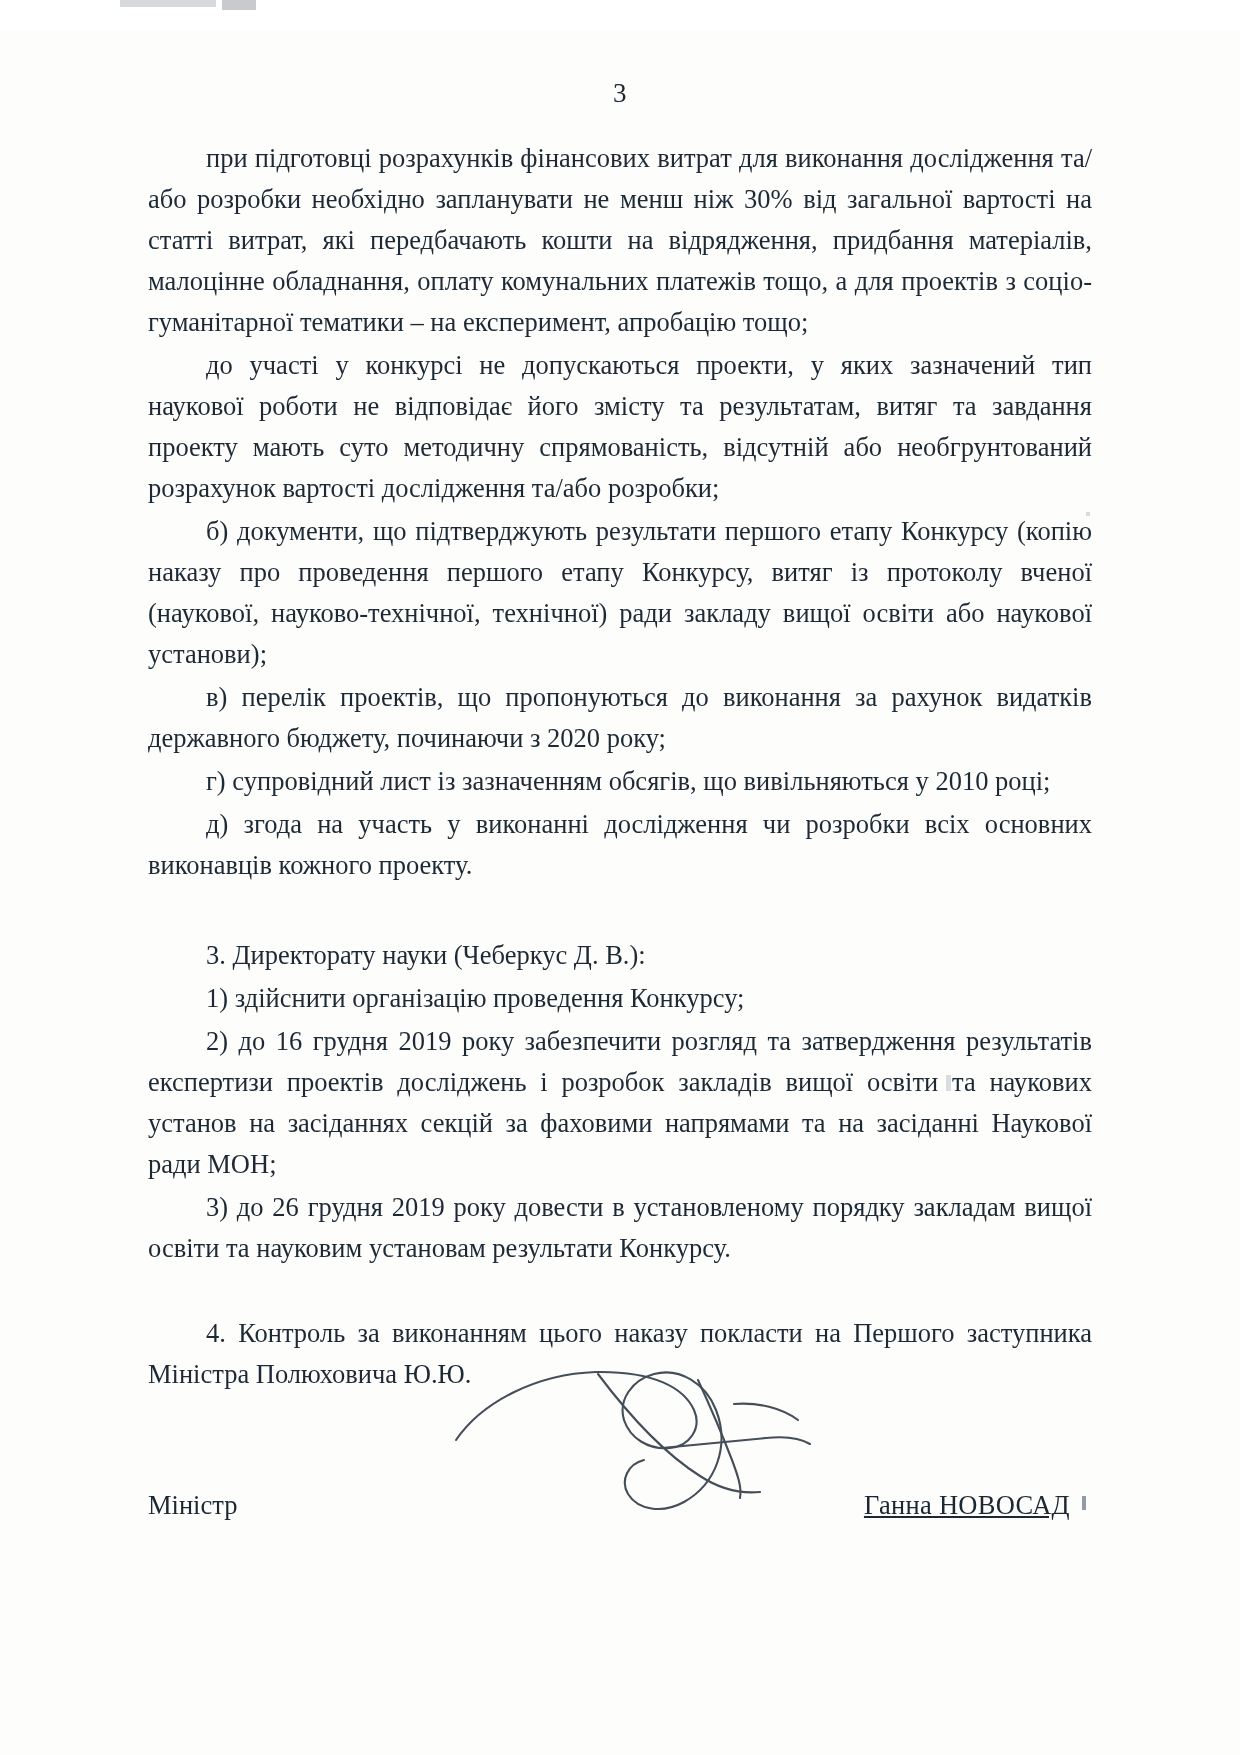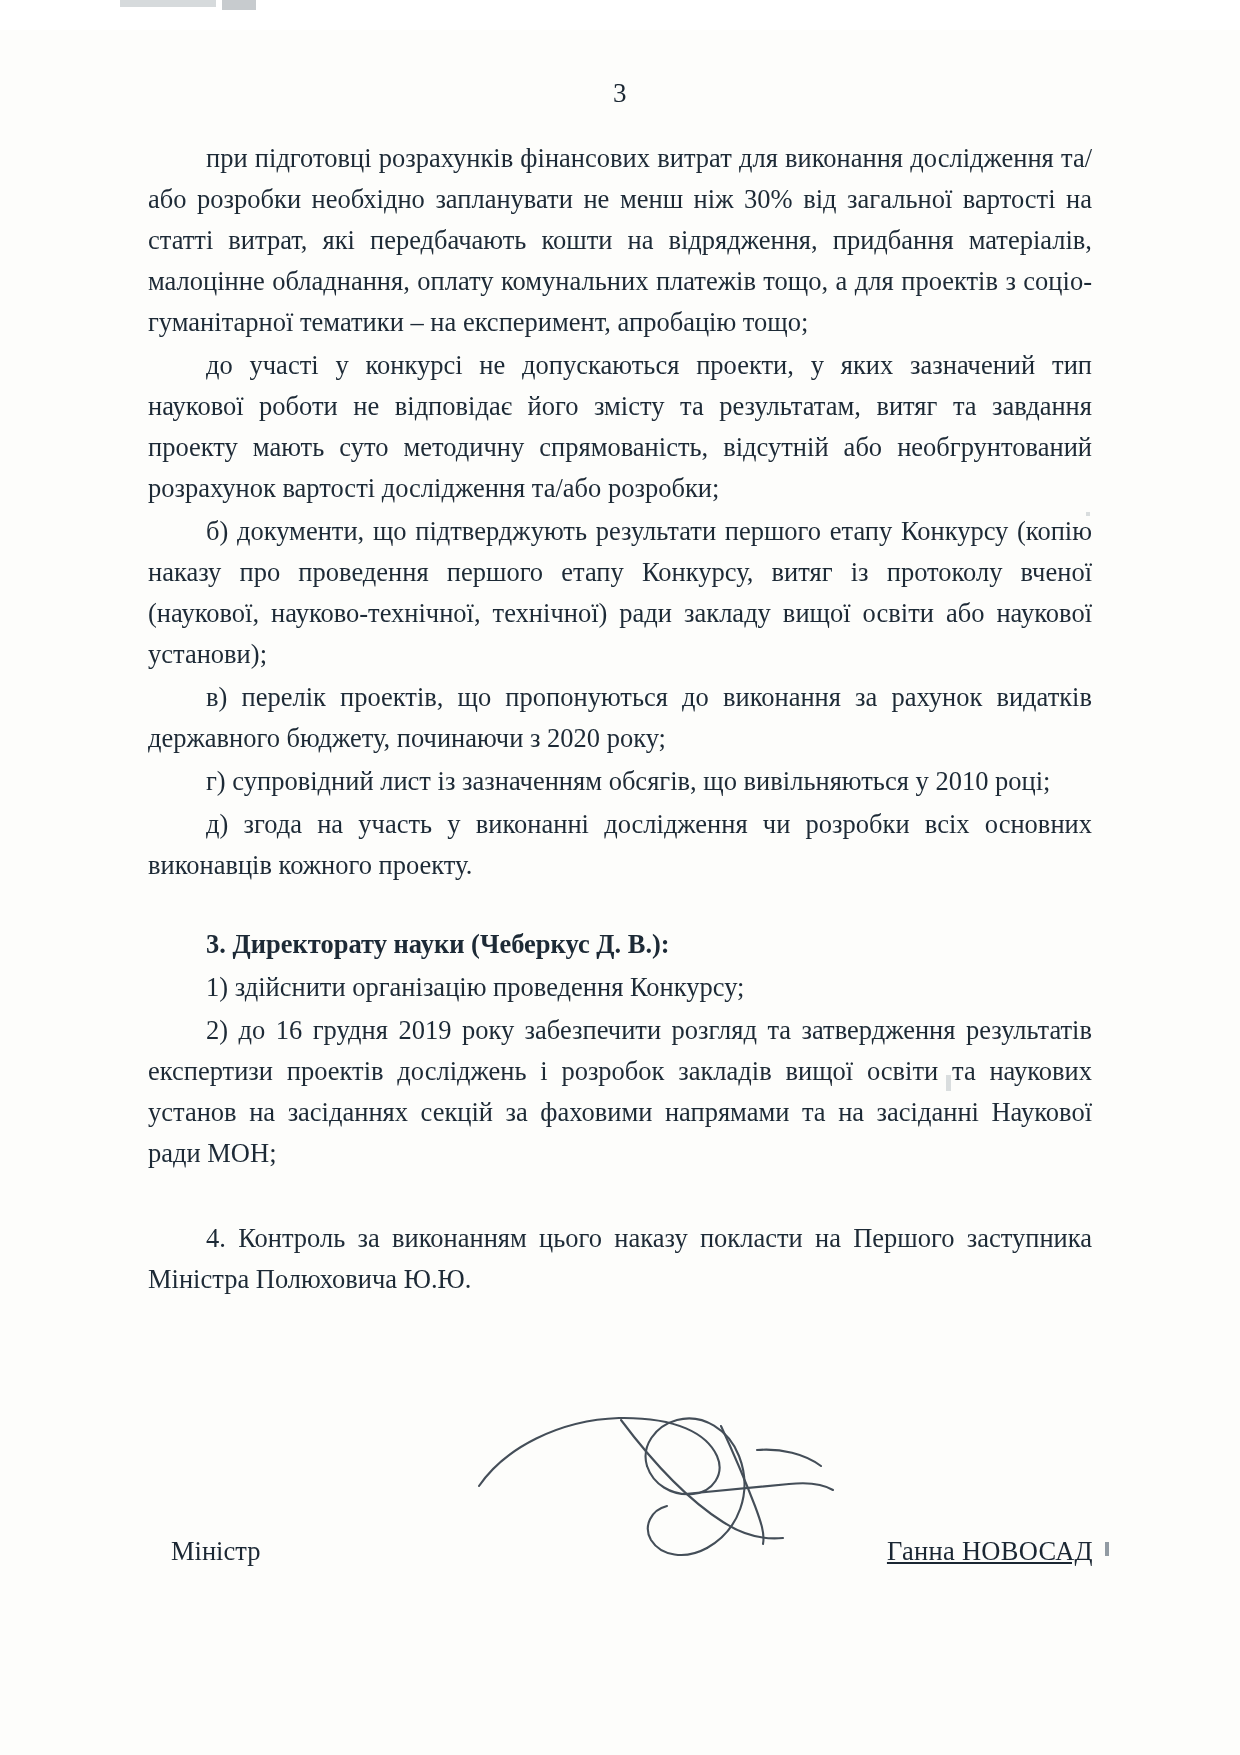--- a/index.html
+++ b/index.html
@@ -63,31 +63,30 @@
     font-size: 26.5px;
     line-height: 41px;
     text-align: justify;
     text-justify: inter-word;
     color: #1d2a36;
   }
   p.para.indent {
     text-indent: 58px;
   }
   p.gap-sm { margin-top: 2px; }
-  p.gap-md { margin-top: 38px; font-weight: bold; }
+  p.gap-md { margin-top: 49px; }
   p.gap-lg { margin-top: 44px; }
 
   
   .signature-block {
     position: absolute;
     left: 148px;
-    top: 1450px;
+    top: 1404px;
     width: 944px;
     height: 170px;
-    margin-left: 23px;
   }
   .minister-label {
     position: absolute;
     left: 0;
     top: 86px;
     font-size: 26.5px;
   }
   .minister-name {
     position: absolute;
     right: 22px;
@@ -133,20 +132,21 @@
   <div class="body-text">
     <p class="para indent">при підготовці розрахунків фінансових витрат для виконання дослідження та/або розробки необхідно запланувати не менш ніж 30% від загальної вартості на статті витрат, які передбачають кошти на відрядження, придбання матеріалів, малоцінне обладнання, оплату комунальних платежів тощо, а для проектів з соціо-гуманітарної тематики – на експеримент, апробацію тощо;</p>
     <p class="para indent">до участі у конкурсі не допускаються проекти, у яких зазначений тип наукової роботи не відповідає його змісту та результатам, витяг та завдання проекту мають суто методичну спрямованість, відсутній або необгрунтований розрахунок вартості дослідження та/або розробки;</p>
     <p class="para indent gap-sm">б) документи, що підтверджують результати першого етапу Конкурсу (копію наказу про проведення першого етапу Конкурсу, витяг із протоколу вченої (наукової, науково-технічної, технічної) ради закладу вищої освіти або наукової установи);</p>
     <p class="para indent gap-sm">в) перелік проектів, що пропонуються до виконання за рахунок видатків державного бюджету, починаючи з 2020 року;</p>
     <p class="para indent gap-sm">г) супровідний лист із зазначенням обсягів, що вивільняються у 2010 році;</p>
     <p class="para indent gap-sm">д) згода на участь у виконанні дослідження чи розробки всіх основних виконавців кожного проекту.</p>
     <p class="para indent gap-md">3.  Директорату науки (Чеберкус Д. В.):</p>
     <p class="para indent gap-sm">1) здійснити організацію проведення Конкурсу;</p>
     <p class="para indent gap-sm">2) до 16 грудня 2019 року забезпечити розгляд та затвердження результатів експертизи проектів досліджень і розробок закладів вищої освіти та наукових установ на засіданнях секцій за фаховими напрямами та на засіданні Наукової ради МОН;</p>
+    <p class="para indent gap-sm">3)  до 26 грудня 2019 року довести в установленому порядку закладам вищої освіти та науковим установам результати Конкурсу.</p>
     <p class="para indent gap-lg">4. Контроль за виконанням цього наказу покласти на Першого заступника Міністра Полюховича Ю.Ю.</p>
   </div>
 
   <div class="signature-block">
     <span class="minister-label">Міністр</span>
 
     <svg class="signature-svg" viewBox="0 0 420 190">
       <g fill="none" stroke="#2b3642" stroke-width="2.1" stroke-linecap="round" stroke-linejoin="round" opacity="0.88">
         <path d="M8 96 C 34 58, 88 30, 148 28 C 206 27, 236 44, 246 66 C 254 84, 242 102, 222 104 C 200 106, 182 94, 176 76"></path>
         <path d="M176 76 C 170 56, 184 36, 206 30 C 232 23, 258 40, 268 66 C 282 102, 268 140, 236 158"></path>

